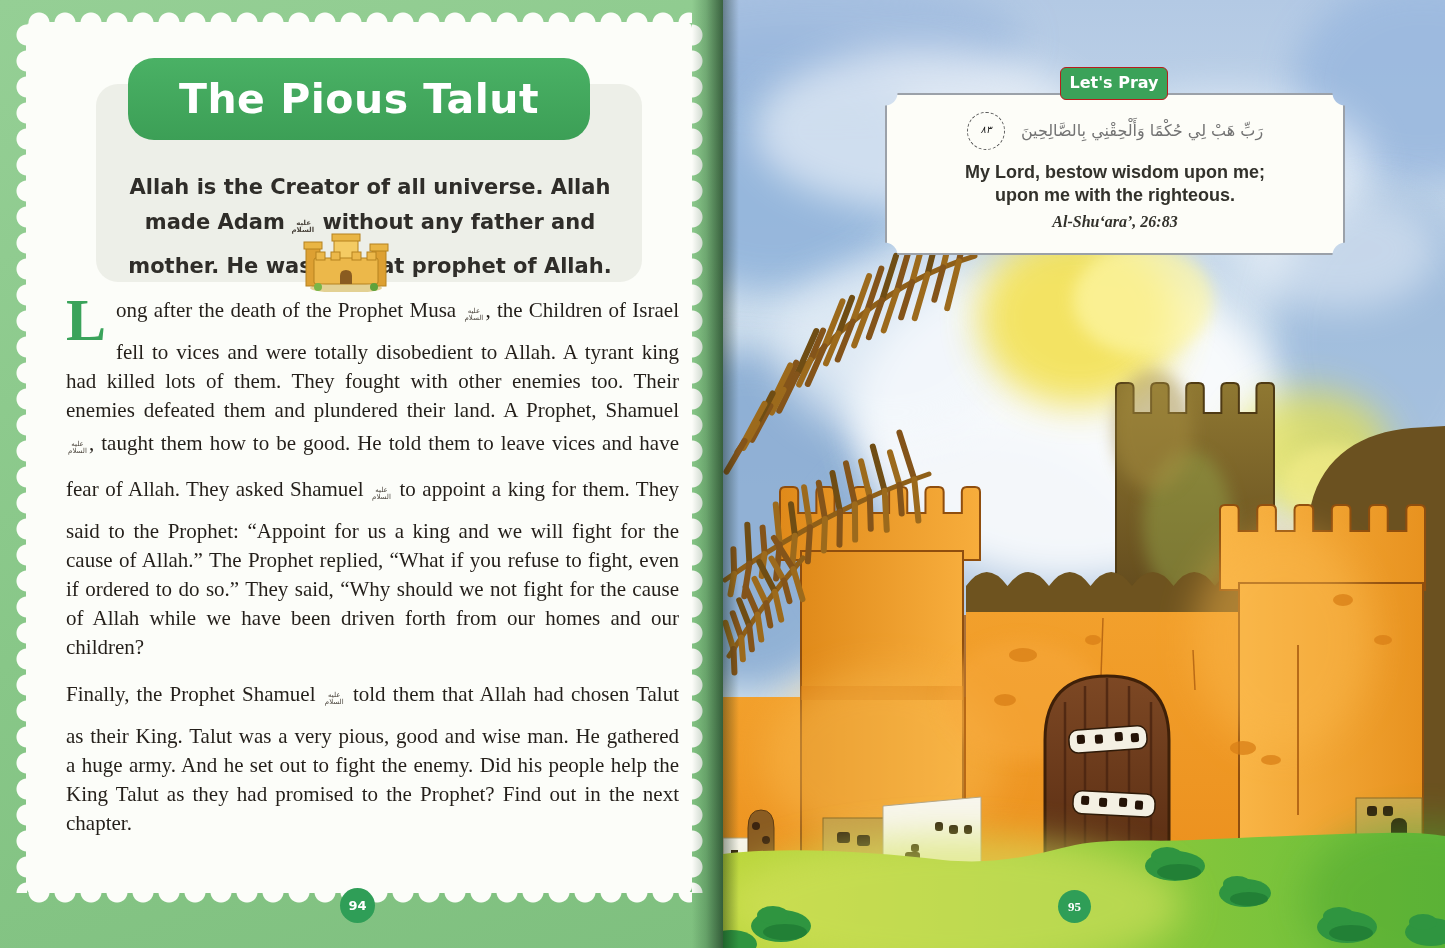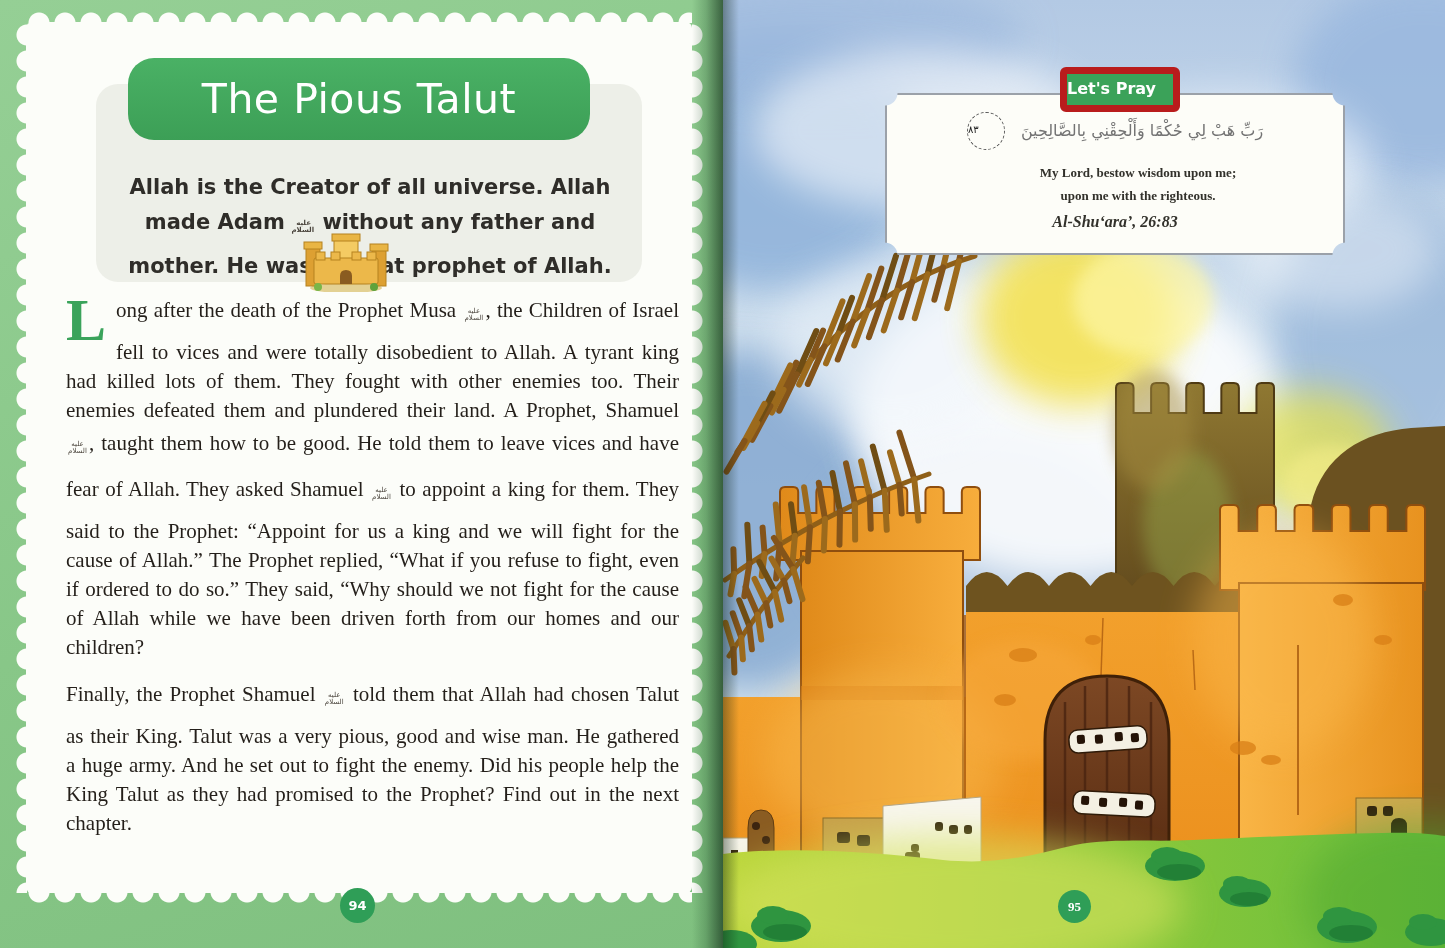--- a/index.html
+++ b/index.html
@@ -10,58 +10,58 @@
   #left-frame{left:0;top:0;width:723px;height:948px;background:linear-gradient(160deg,#95cf95 0%,#88c788 55%,#7fc07f 100%);}
   #white-page{left:26px;top:22px;width:666px;height:871px;background:#fcfdf9;border-radius:6px;}
   .scallop{pointer-events:none;}
   #sc-top{left:26px;top:11px;width:666px;height:12px;background-image:radial-gradient(circle at 13px 12px,#fcfdf9 10px,rgba(0,0,0,0) 11px);background-size:26px 12px;}
   #sc-bottom{left:26px;top:892px;width:666px;height:12px;background-image:radial-gradient(circle at 13px 0px,#fcfdf9 10px,rgba(0,0,0,0) 11px);background-size:26px 12px;}
   #sc-left{left:15px;top:22px;width:12px;height:871px;background-image:radial-gradient(circle at 12px 13px,#fcfdf9 10px,rgba(0,0,0,0) 11px);background-size:12px 26px;}
   #sc-right{left:692px;top:22px;width:12px;height:871px;background-image:radial-gradient(circle at 0px 13px,#fcfdf9 10px,rgba(0,0,0,0) 11px);background-size:12px 26px;}
 
   #subtitle-panel{left:96px;top:84px;width:546px;height:198px;background:#edefe8;border-radius:22px;}
   #title-banner{left:128px;top:58px;width:462px;height:82px;border-radius:26px;background:linear-gradient(#4ab165,#3c9f56);color:#fff;
-    font-size:41px;font-weight:normal;letter-spacing:.5px;text-align:center;line-height:82px;}
+    font-size:41px;font-weight:bold;letter-spacing:.5px;text-align:center;line-height:82px;}
   #subtitle{left:122px;top:150px;width:496px;text-align:center;font-size:21px;font-weight:bold;color:#2f2d29;line-height:33px;}
   #mini-castle{left:300px;top:230px;width:92px;height:62px;}
 
   #body-text{left:66px;top:292px;width:613px;color:#241f1a;font-family:"Liberation Serif","DejaVu Serif",serif;
     font-size:21px;line-height:29px;text-align:justify;word-spacing:1px;}
   #body-text p{margin:0 0 14px 0;}
   .dropcap{float:left;font-family:"Liberation Serif",serif;font-weight:bold;font-size:60px;line-height:48px;color:#3aa35b;padding:4px 10px 0 0;}
   .honorific{display:inline-block;width:21px;font-size:7px;line-height:7px;text-align:center;vertical-align:-3px;color:#4a443c;direction:rtl;margin:16px 1px;white-space:normal;}
 
   .page-badge{width:35px;height:35px;border-radius:50%;background:#2f9e57;color:#fff;font-size:13px;font-weight:bold;
     text-align:center;line-height:35px;z-index:6;}
   #badge-94{left:340px;top:888px;}
 
   #gutter{left:692px;top:0;width:31px;height:948px;z-index:5;
     background:linear-gradient(to right,rgba(20,60,30,0) 0%,rgba(25,70,35,.25) 45%,rgba(12,40,20,.65) 100%);}
 
   
   #right-page{left:723px;top:0;width:722px;height:948px;}
   #scene{position:absolute;left:0;top:0;}
-  #lets-pray-tab{left:337px;top:67px;width:106px;height:31px;background:#3ba259;border:7px solid #b91c1c;border-radius:6px;
-    color:#fff;font-weight:bold;font-size:16px;line-height:30px;z-index:4;}
+  #lets-pray-tab{left:337px;top:67px;width:106px;height:31px;background:#3ba259;border:1px solid #b91c1c;border-radius:6px;
+    color:#fff;font-weight:bold;font-size:16px;text-align:center;line-height:30px;z-index:4;}
   #prayer-plaque{left:162px;top:93px;width:456px;height:158px;background:#fdfdf8;border:2px solid #9ba1a9;border-radius:5px;z-index:3;
     -webkit-mask:
       radial-gradient(circle 13px at 0 0,rgba(0,0,0,0) 12px,#000 13px) 0 0/60% 60% no-repeat,
       radial-gradient(circle 13px at 100% 0,rgba(0,0,0,0) 12px,#000 13px) 100% 0/60% 60% no-repeat,
       radial-gradient(circle 13px at 0 100%,rgba(0,0,0,0) 12px,#000 13px) 0 100%/60% 60% no-repeat,
       radial-gradient(circle 13px at 100% 100%,rgba(0,0,0,0) 12px,#000 13px) 100% 100%/60% 60% no-repeat;
     mask:
       radial-gradient(circle 13px at 0 0,rgba(0,0,0,0) 12px,#000 13px) 0 0/60% 60% no-repeat,
       radial-gradient(circle 13px at 100% 0,rgba(0,0,0,0) 12px,#000 13px) 100% 0/60% 60% no-repeat,
       radial-gradient(circle 13px at 0 100%,rgba(0,0,0,0) 12px,#000 13px) 0 100%/60% 60% no-repeat,
       radial-gradient(circle 13px at 100% 100%,rgba(0,0,0,0) 12px,#000 13px) 100% 100%/60% 60% no-repeat;}
   #verse-row{position:absolute;left:0;top:12px;width:100%;height:48px;display:flex;direction:rtl;align-items:center;justify-content:center;gap:16px;}
   #arabic-verse{font-size:16px;line-height:46px;color:#737373;}
-  #verse-medallion{width:36px;height:36px;border:1px dashed #555;border-radius:50%;text-align:left;line-height:34px;font-size:10px;color:#222;flex:0 0 auto;}
-  #translation{position:absolute;left:0;top:66px;width:100%;text-align:center;font-family:Liberation Serif, serif;font-weight:bold;
-    font-size:13px;line-height:23px;color:#32312b;margin-left:23px;}
+  #verse-medallion{width:36px;height:36px;border:1px dashed #555;border-radius:50%;text-align:center;line-height:34px;font-size:10px;color:#222;flex:0 0 auto;font-style:italic;}
+  #translation{position:absolute;left:0;top:66px;width:100%;text-align:center;font-family:Liberation Sans, sans-serif;font-weight:bold;
+    font-size:18px;line-height:23px;color:#32312b;}
   #verse-source{position:absolute;left:0;top:118px;width:100%;text-align:center;font-family:"Liberation Serif",serif;
     font-style:italic;font-weight:bold;font-size:16px;color:#32312b;}
   #badge-95{left:335px;top:890px;width:33px;height:33px;line-height:33px;font-family:Liberation Serif, serif;}
   #fold-shadow{left:0;top:0;width:16px;height:948px;background:linear-gradient(to right,rgba(10,30,15,.4),rgba(0,0,0,0));z-index:2;}
 </style>
 </head>
 <body>
 
 <div id="root">
 

